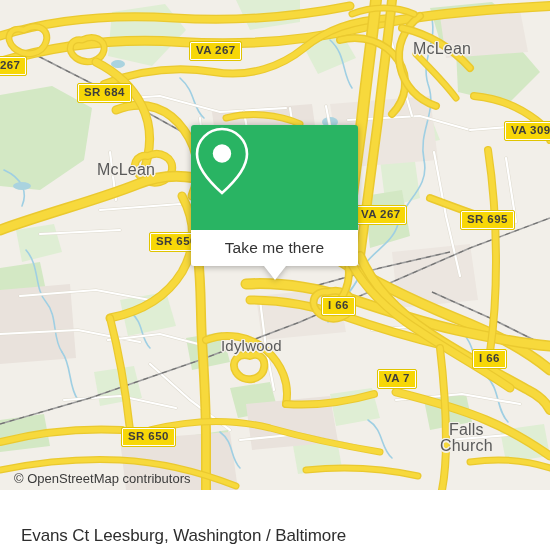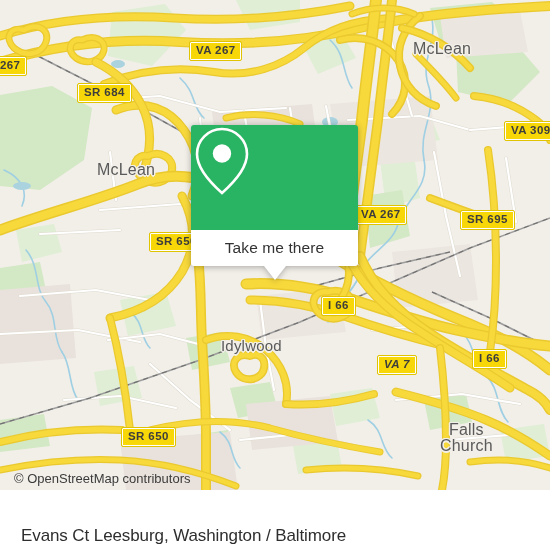--- a/index.html
+++ b/index.html
@@ -379,21 +379,21 @@
 
     <div class="shield" style="left:-6px; top:57px;">267</div>
     <div class="shield" style="left:190px; top:42px;">VA 267</div>
     <div class="shield" style="left:78px; top:72px;margin-top:12px;">SR 684</div>
     <div class="shield" style="left:505px; top:122px;">VA 309</div>
     <div class="shield" style="left:355px; top:206px;">VA 267</div>
     <div class="shield" style="left:461px; top:211px;">SR 695</div>
     <div class="shield" style="left:150px; top:233px;">SR 650</div>
     <div class="shield" style="left:322px; top:297px;">I 66</div>
     <div class="shield" style="left:473px; top:350px;">I 66</div>
-    <div class="shield" style="left:378px; top:356px;font-style:italic;">VA 7</div>
+    <div class="shield" style="left:378px; top:370px;">VA 7</div>
     <div class="shield" style="left:122px; top:428px;">SR 650</div>
 
     <div id="popup">
       <div id="popup-head">
         <svg width="62" height="72" viewBox="0 0 62 72">
           <path d="M31 4 C17.2 4 6 15.2 6 29 C6 44 22 60 31 68 C40 60 56 44 56 29 C56 15.2 44.8 4 31 4 Z" fill="none" stroke="#ffffff" stroke-width="2.6"></path>
           <circle cx="31" cy="28.5" r="9.2" fill="#ffffff"></circle>
         </svg>
       </div>
       <div id="popup-body">

